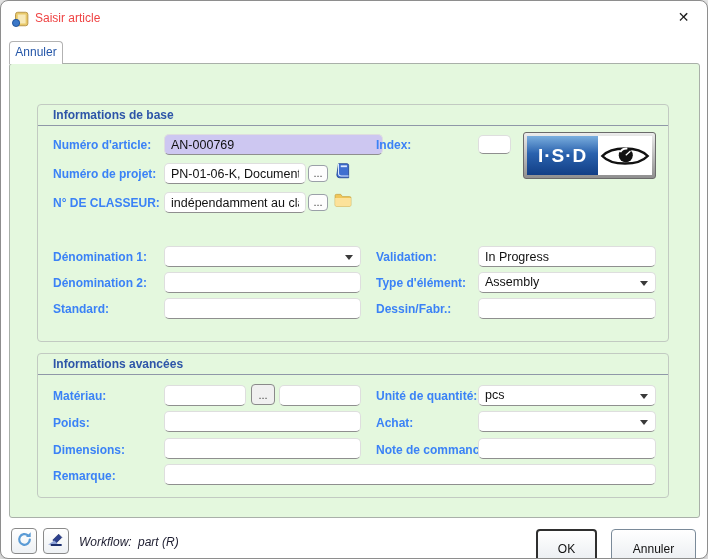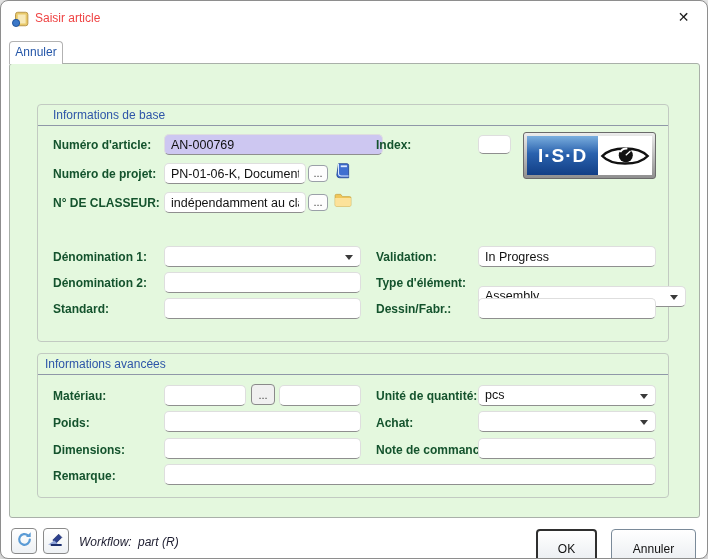--- a/index.html
+++ b/index.html
@@ -28,23 +28,23 @@
     background:#ffffff;border:1px solid #b2b2b2;border-bottom:none;
     border-radius:4px 4px 0 0;color:#2456a8;font-size:12px;
     text-align:center;line-height:21px;z-index:2;
   }
   
   .page{
     position:absolute;left:8px;top:62px;width:691px;height:455px;box-sizing:border-box;
     background:#e4f8de;border:1px solid #a9b0a9;border-radius:3px;
   }
   .group{position:absolute;box-sizing:border-box;border:1px solid #c2cac2;border-radius:4px;}
-  .gtitle{position:absolute;font-size:12px;color:#2d55a8;white-space:nowrap;}
+  .gtitle{position:absolute;font-size:12px;color:#2d55a8;white-space:nowrap;font-weight:bold;}
   .gsep{position:absolute;height:1px;background:#8f98a8;}
-  .lbl{position:absolute;font-size:12px;font-weight:bold;color:#14532d;white-space:nowrap;}
+  .lbl{position:absolute;font-size:12px;font-weight:bold;color:#3b82f6;white-space:nowrap;}
   .fld{
     position:absolute;box-sizing:border-box;height:21px;
     background:#ffffff;border:1px solid #dedede;border-bottom-color:#8f8f8f;
     border-radius:5px;font-size:12.5px;color:#111;padding:2px 6px;
     font-family:"Liberation Sans",sans-serif;white-space:nowrap;overflow:hidden;
   }
   input.fld{outline:none;}
   .fld.hl{background:#cdc7f1;}
   .combo{cursor:default;}
   .combo .val{display:block;margin-right:14px;overflow:hidden;white-space:nowrap;}
@@ -156,33 +156,33 @@
     <span class="caret"></span>
   </div>
 
   <div class="lbl" style="left:375px;top:249px;">Validation:</div>
   <input class="fld" style="left: 477px; top: 245px; width: 178px;" value="In Progress">
 
   <div class="lbl" style="left:52px;top:275px;">Dénomination 2:</div>
   <input class="fld" style="left: 163px; top: 271px; width: 197px;" value="">
 
   <div class="lbl" style="left:375px;top:275px;">Type d'élément:</div>
-  <div class="fld combo" style="left:477px;top:285px;width:208px;">
+  <div class="fld combo" style="left:477px;top:271px;width:178px;">
     <span class="val">Assembly</span>
     <span class="caret"></span>
   </div>
 
   <div class="lbl" style="left:52px;top:301px;">Standard:</div>
   <input class="fld" style="left: 163px; top: 297px; width: 197px;" value="">
 
   <div class="lbl" style="left:375px;top:301px;">Dessin/Fabr.:</div>
   <input class="fld" style="left: 477px; top: 297px; width: 178px;" value="">
 
   <div class="group" style="left:36px;top:352px;width:632px;height:145px;"></div>
-  <div class="gtitle" style="left:44px;top:356px;text-align:center;">Informations avancées</div>
+  <div class="gtitle" style="left:52px;top:356px;text-align:center;">Informations avancées</div>
   <div class="gsep" style="left:37px;top:373px;width:630px;"></div>
 
   <div class="lbl" style="left:52px;top:388px;">Matériau:</div>
   <input class="fld" style="left: 163px; top: 384px; width: 82px;" value="">
   <button class="browse big" style="left:250px;top:383px;width:24px;height:21px;">...</button>
   <input class="fld" style="left: 278px; top: 384px; width: 82px;" value="">
 
   <div class="lbl" style="left:375px;top:388px;">Unité de quantité:</div>
   <div class="fld combo" style="left:477px;top:384px;width:178px;">
     <span class="val">pcs</span>

